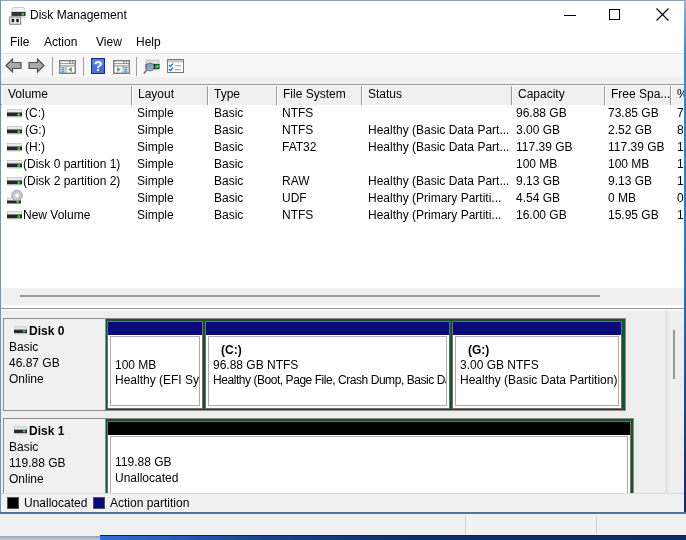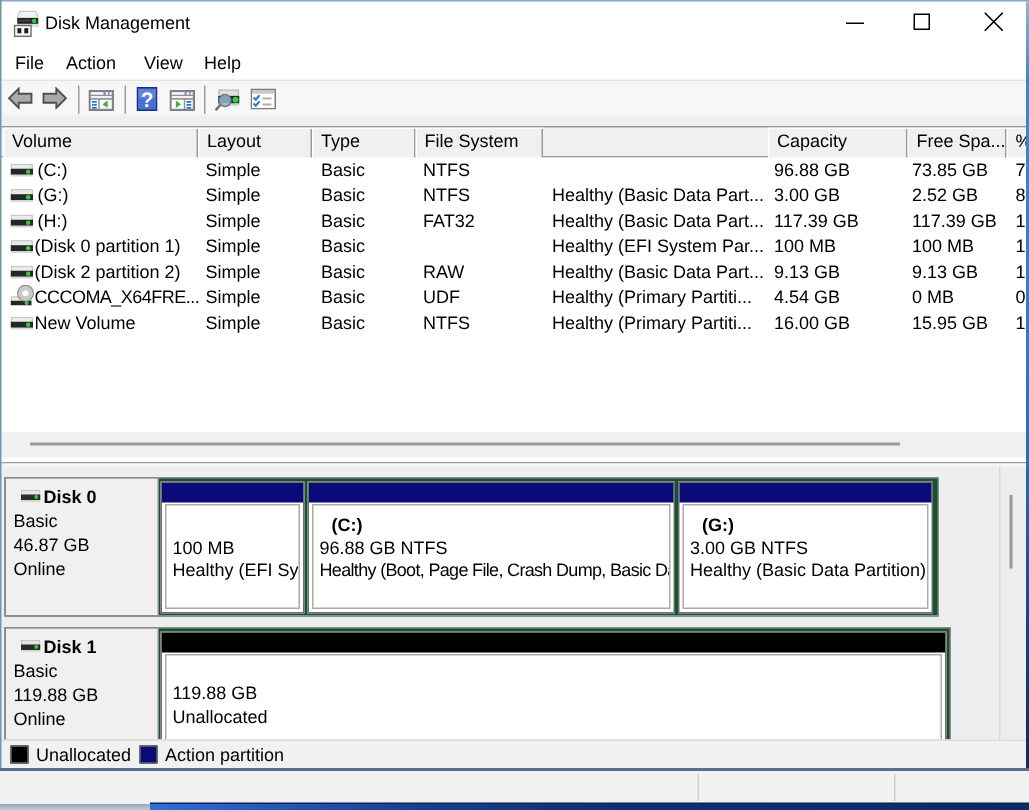--- a/index.html
+++ b/index.html
@@ -162,20 +162,21 @@
       <rect x="8" y="6" width="6" height="1.3" fill="#b0b0b0"></rect>
       <rect x="8" y="10" width="6" height="1.3" fill="#b0b0b0"></rect>
     </svg>
   </div>
 
   <div class="abs" id="header">
     <div class="hcell" style="left:1px; width:130px;">Volume</div>
     <div class="hcell" style="left:131px; width:76px;">Layout</div>
     <div class="hcell" style="left:207px; width:69px;">Type</div>
     <div class="hcell" style="left:276px; width:85px;">File System</div>
+    <div class="hcell" style="left:361px; width:150px;">Status</div>
     <div class="hcell" style="left:511px; width:93px;">Capacity</div>
     <div class="hcell" style="left:604px; width:66px;">Free Spa...</div>
     <div class="hcell" style="left:670px; width:14px;">% Free</div>
   </div>
 
   <div class="abs" id="list">
       <div class="lrow" style="top:0px;">
         <svg class="dico" viewBox="0 0 15 9" width="14" height="8.4">
           <rect x="0.5" y="0.5" width="14" height="3.5" fill="#ebebeb" stroke="#b5b5b5" stroke-width="0.6"></rect>
           <rect x="0" y="3.5" width="15" height="4" fill="#262626"></rect>
@@ -226,21 +227,20 @@
         <svg class="dico" viewBox="0 0 15 9" width="14" height="8.4">
           <rect x="0.5" y="0.5" width="14" height="3.5" fill="#ebebeb" stroke="#b5b5b5" stroke-width="0.6"></rect>
           <rect x="0" y="3.5" width="15" height="4" fill="#262626"></rect>
           <circle cx="11.8" cy="5.5" r="1.5" fill="#2ecc40"></circle>
           <rect x="0" y="7.5" width="15" height="1.2" fill="#d8d8d8"></rect>
         </svg>
         <span class="c-vol2">(Disk 0 partition 1)</span>
         <span class="c-lay">Simple</span>
         <span class="c-typ">Basic</span>
         <span class="c-fs"></span>
-        <span class="c-st">Healthy (EFI System Par...</span>
         <span class="c-cap">100 MB</span>
         <span class="c-fr">100 MB</span>
         <span class="c-pct">100 %</span>
       </div>
       <div class="lrow" style="top:68px;">
         <svg class="dico" viewBox="0 0 15 9" width="14" height="8.4">
           <rect x="0.5" y="0.5" width="14" height="3.5" fill="#ebebeb" stroke="#b5b5b5" stroke-width="0.6"></rect>
           <rect x="0" y="3.5" width="15" height="4" fill="#262626"></rect>
           <circle cx="11.8" cy="5.5" r="1.5" fill="#2ecc40"></circle>
           <rect x="0" y="7.5" width="15" height="1.2" fill="#d8d8d8"></rect>
@@ -255,21 +255,20 @@
         <span class="c-pct">100 %</span>
       </div>
       <div class="lrow" style="top:85px;">
         <svg class="dico" style="top:0; height:15px; width:16px;" viewBox="0 0 16 15">
           <rect x="0.5" y="8" width="13" height="3" fill="#ebebeb" stroke="#b5b5b5" stroke-width="0.6"></rect>
           <rect x="0" y="10.5" width="14" height="3" fill="#262626"></rect>
           <circle cx="10.8" cy="12" r="1.4" fill="#2ecc40"></circle>
           <circle cx="10" cy="5.5" r="5.3" fill="#c9c9c9" stroke="#8a8a8a" stroke-width="0.7"></circle>
           <circle cx="10" cy="5.5" r="2" fill="#fff"></circle>
         </svg>
-        <span class="c-vol2"><i style="font-style:normal;letter-spacing:-0.35px">CCCOMA_X64FRE...</i></span>
         <span class="c-lay">Simple</span>
         <span class="c-typ">Basic</span>
         <span class="c-fs">UDF</span>
         <span class="c-st">Healthy (Primary Partiti...</span>
         <span class="c-cap">4.54 GB</span>
         <span class="c-fr">0 MB</span>
         <span class="c-pct">0 %</span>
       </div>
       <div class="lrow" style="top:102px;">
         <svg class="dico" viewBox="0 0 15 9" width="14" height="8.4">

